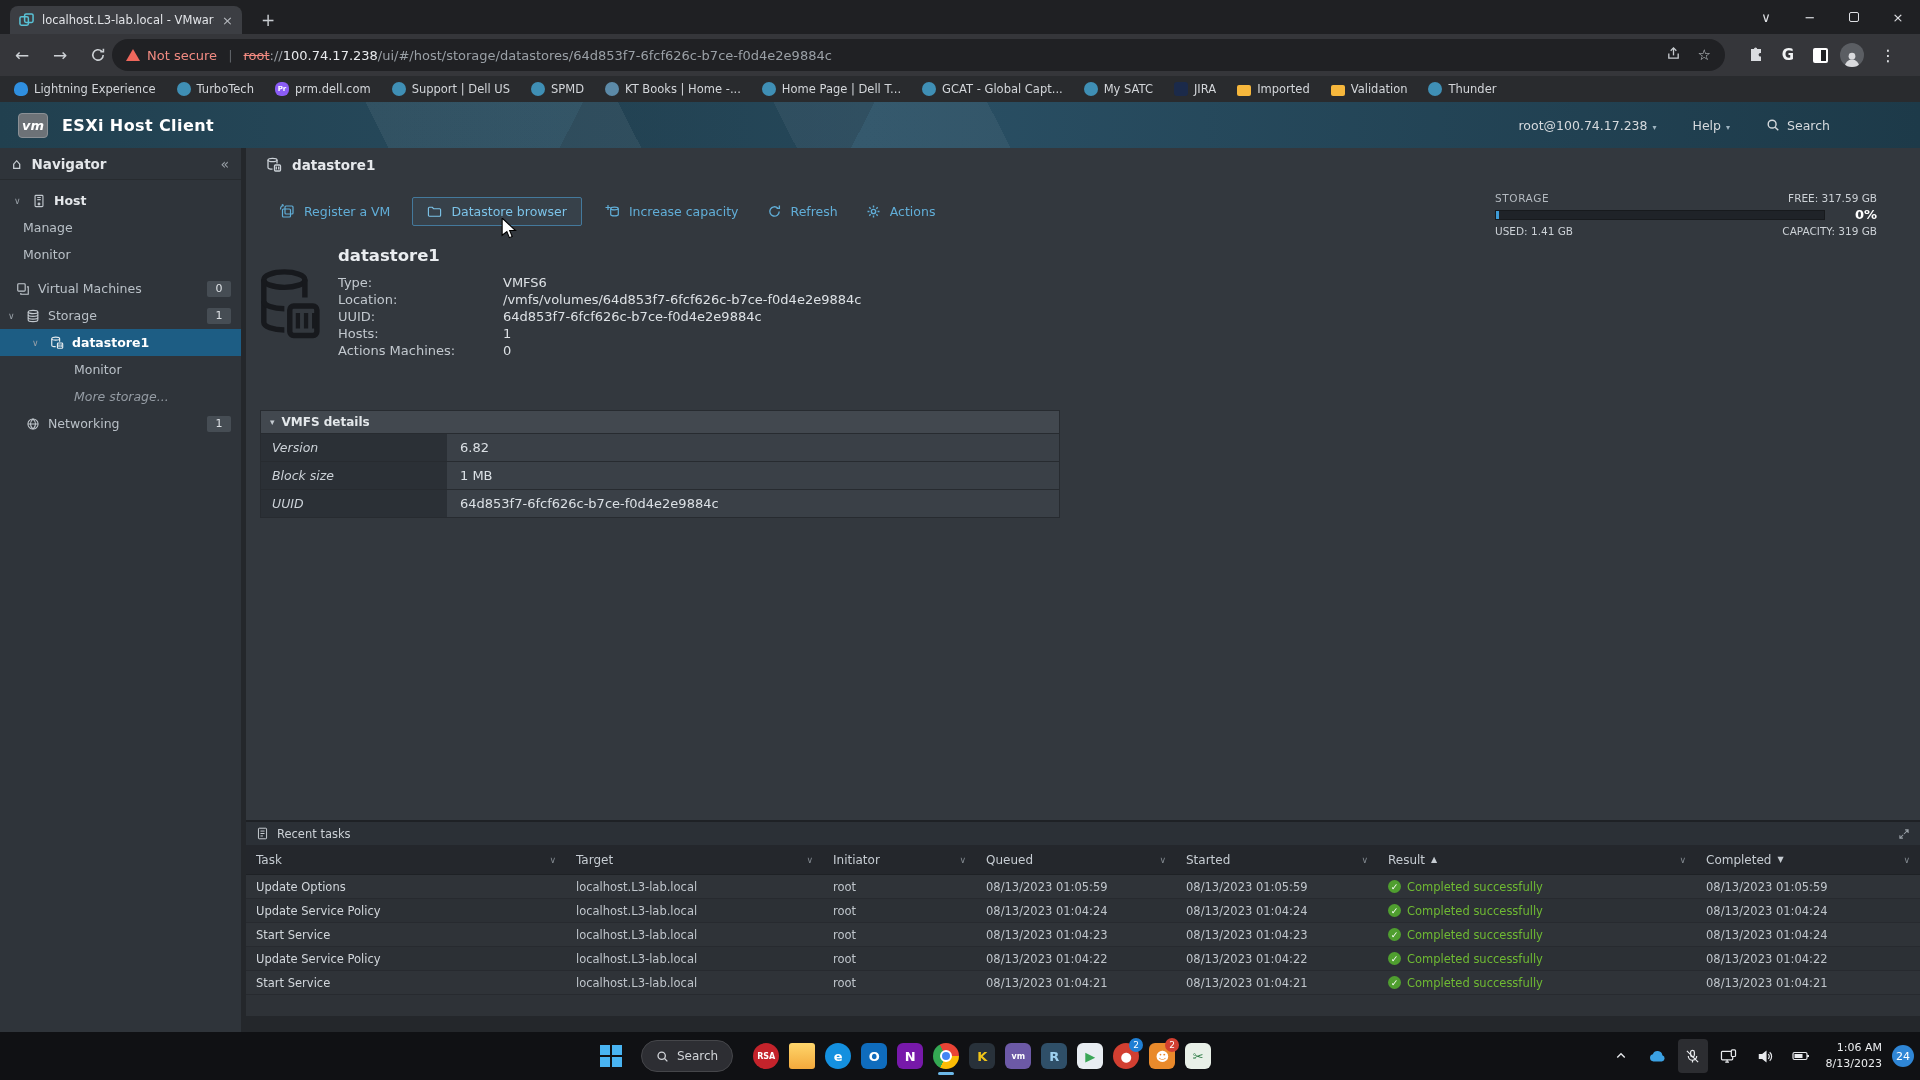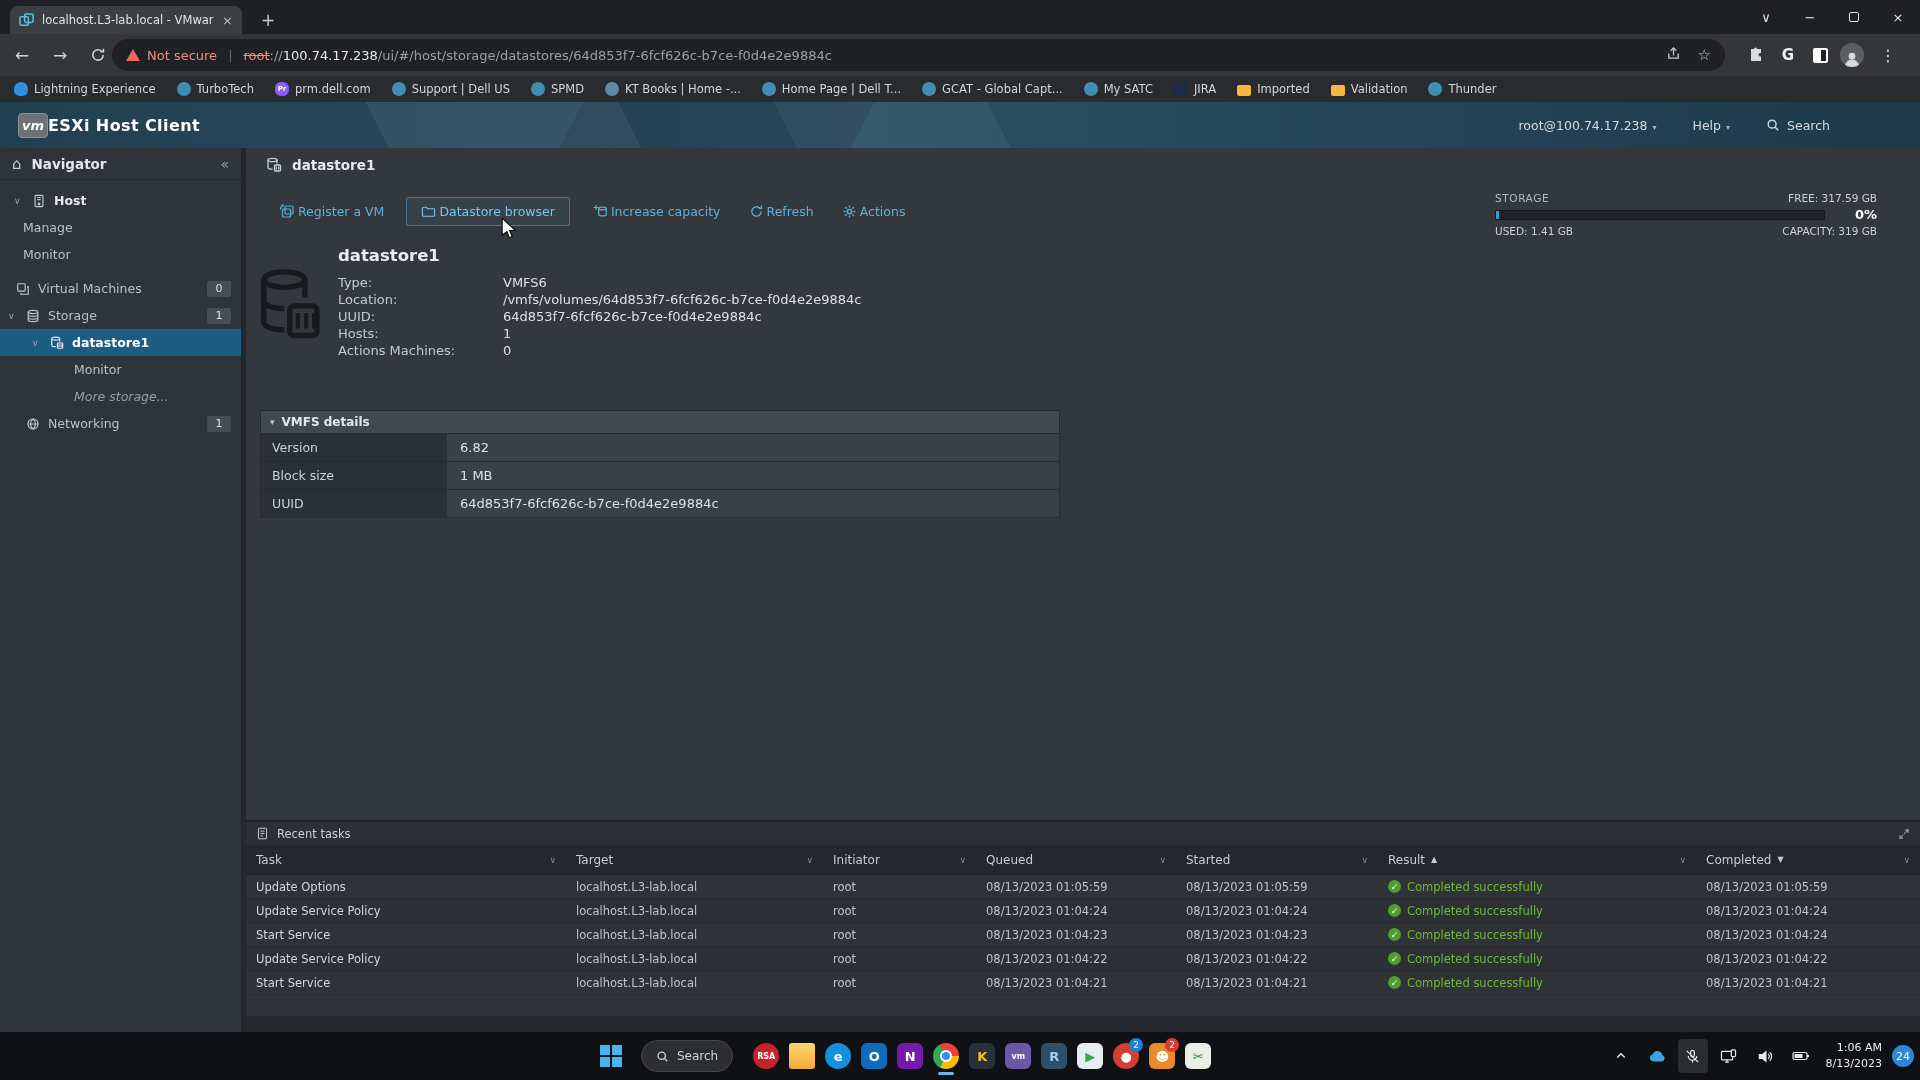--- a/index.html
+++ b/index.html
@@ -51,21 +51,21 @@
   .bmi.cloud{border-radius:50% 50% 40% 40%;}
   
   .banner{position:absolute;left:0;top:102px;width:100%;height:46px;overflow:hidden;
     background:linear-gradient(90deg,#21404f,#2a5065 45%,#1d3a49);display:flex;align-items:center;}
   .banner::before{content:"";position:absolute;inset:0;
     background:linear-gradient(63deg,transparent 20%,rgba(255,255,255,.06) 20% 33%,transparent 33% 41%,rgba(255,255,255,.05) 41% 52%,transparent 52%),
     linear-gradient(-63deg,transparent 55%,rgba(0,0,0,.12) 55% 70%,transparent 70%);}
   .vmlogo{position:relative;margin-left:18px;width:30px;height:25px;border-radius:4px;
     background:#707必6;background:#6d7277;border:1px solid #8b9095;color:#fff;font-weight:bold;
     font-size:13px;display:flex;align-items:center;justify-content:center;font-style:italic;}
-  .apptitle{position:relative;color:#fff;font-size:16px;letter-spacing:.4px;font-weight:bold;}
+  .apptitle{position:relative;margin-left:14px;color:#fff;font-size:16px;letter-spacing:.4px;font-weight:bold;}
   .banner-right{position:absolute;right:90px;display:flex;align-items:center;gap:36px;
     font-size:12.5px;color:#d6dade;}
   .caret{font-size:8px;color:#9fb4c0;margin-left:5px;}
   .b-search{display:flex;align-items:center;gap:7px;}
   
   .appbody{position:absolute;left:0;top:148px;width:100%;height:884px;background:#24272b;}
   .sidebar{position:absolute;left:0;top:0;width:241px;height:100%;background:#2f343a;}
   .nav-h{height:32px;display:flex;align-items:center;padding:0 12px;gap:10px;color:#e3e6e9;
     border-bottom:1px solid #272b2f;}
   .nav-title{font-weight:bold;font-size:13.5px;flex:1;}
@@ -83,21 +83,21 @@
   .srow.selected .slabel{color:#fff;font-weight:bold;}
   .srow.italic .slabel{font-style:italic;color:#959ca4;}
   .sbadge{position:absolute;right:10px;min-width:24px;height:16px;background:#464d54;
     border-radius:2px;color:#dde1e5;font-size:11px;display:flex;align-items:center;justify-content:center;padding:0 4px;}
   .gap6{height:7px;}
   
   .main{position:absolute;left:246px;top:0;right:0;height:868px;background:#33383e;}
   .page-header{position:absolute;left:20px;top:9px;display:flex;align-items:center;gap:10px;
     color:#e6e9ec;font-size:13.5px;font-weight:bold;}
   .ptoolbar{position:absolute;left:19px;top:46px;height:34px;display:flex;align-items:center;gap:0;}
-  .titem{display:flex;align-items:center;gap:3px;color:#61aed8;font-size:12.5px;
+  .titem{display:flex;align-items:center;gap:9px;color:#61aed8;font-size:12.5px;
     padding:6px 14px;white-space:nowrap;}
   .titem.btn{border:1px solid #44799c;border-radius:2px;background:rgba(97,174,216,.08);
     color:#7cc3e8;margin:0 8px;}
   .gauge{position:absolute;left:1249px;top:44px;width:382px;font-size:10.5px;color:#b4bac0;}
   .grow{display:flex;justify-content:space-between;margin-bottom:3px;}
   .gbar-row{display:flex;align-items:center;gap:8px;margin:2px 0 3px;}
   .gbar{flex:1;height:10px;background:#1f2periodic328;background:#1f2328;border:1px solid #171a1d;position:relative;}
   .gbar i{position:absolute;left:0;top:0;bottom:0;width:3px;background:#3e9bd6;}
   .gpct{width:44px;text-align:right;font-size:13px;font-weight:bold;color:#fff;}
   .summary{position:absolute;left:12px;top:98px;display:flex;}
@@ -105,21 +105,21 @@
   .sum-right{margin-left:18px;}
   .sum-title{font-size:16.5px;font-weight:bold;color:#eaedf0;margin-bottom:10px;}
   .fgrid{display:grid;grid-template-columns:165px auto;row-gap:2px;font-size:13px;}
   .flabel{color:#c2c8ce;}
   .fval{color:#dde1e5;}
   .vmfs{position:absolute;left:14px;top:262px;width:800px;border:1px solid #272b30;}
   .vmfs-h{height:22px;background:#42484f;display:flex;align-items:center;padding:0 9px;gap:7px;
     font-size:12px;font-weight:bold;color:#e3e7ea;}
   .vmfs-h .tri{font-size:9px;color:#c4cad0;}
   .vrow{display:flex;border-top:1px solid #272b30;}
-  .vlabel{width:186px;background:#2b3036;padding:6px 11px;font-size:12.5px;color:#ccd2d8;}
+  .vlabel{width:186px;background:#2b3036;padding:6px 11px;font-size:12.5px;color:#ccd2d8;font-style:italic;}
   .vval{flex:1;background:#3a4047;padding:6px 13px;font-size:13px;color:#dbe0e5;}
   .vval .link{display:inline-block;max-width:560px;word-break:break-all;color:#4b9cd1;
     font-size:12.5px;line-height:1.45;}
   
   .tasks{position:absolute;left:0;right:0;top:672px;height:196px;background:#2e3237;
     border-top:2px solid #1e2125;}
   .tasks-h{height:23px;background:#2b3036;display:flex;align-items:center;padding:0 10px;gap:8px;
     font-size:11.5px;color:#ccd1d6;}
   .tasks-h .sp{flex:1;}
   .thead{height:30px;background:#24272c;border-bottom:1px solid #1e2125;display:flex;

